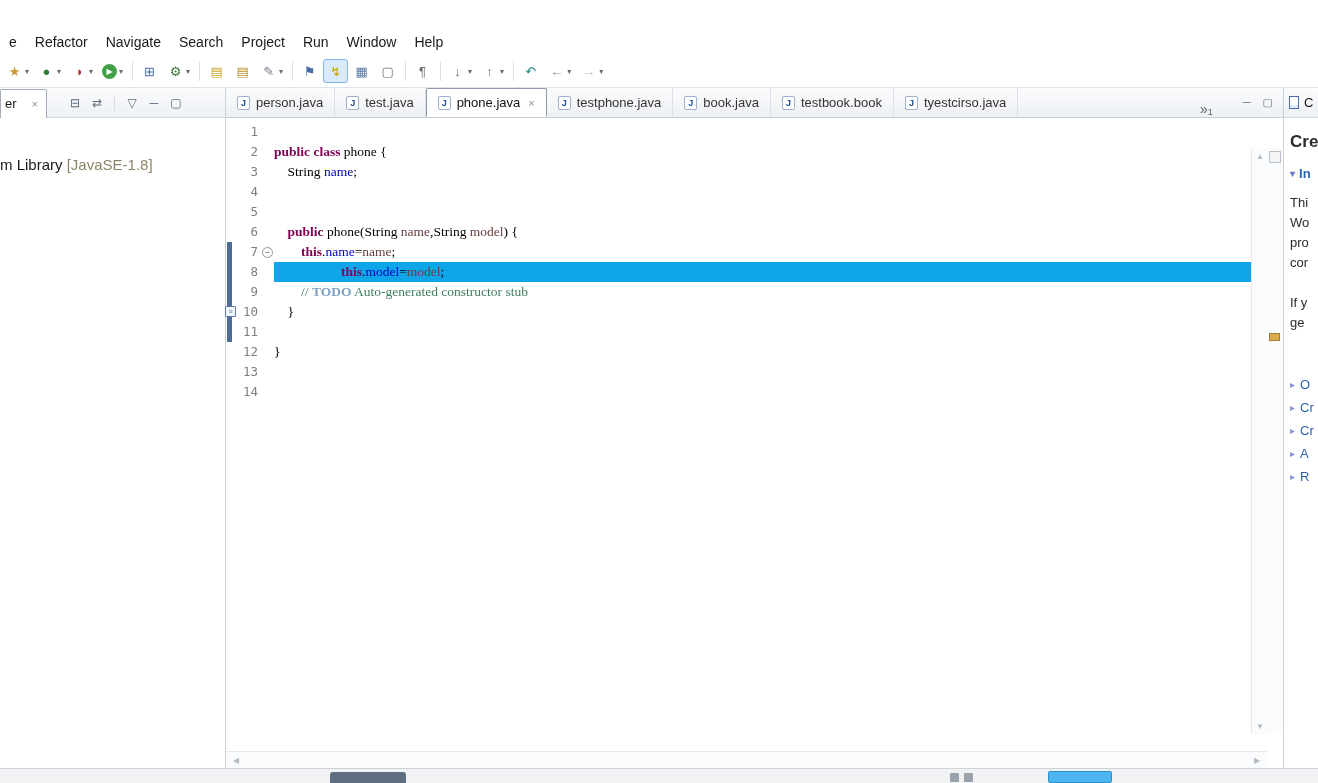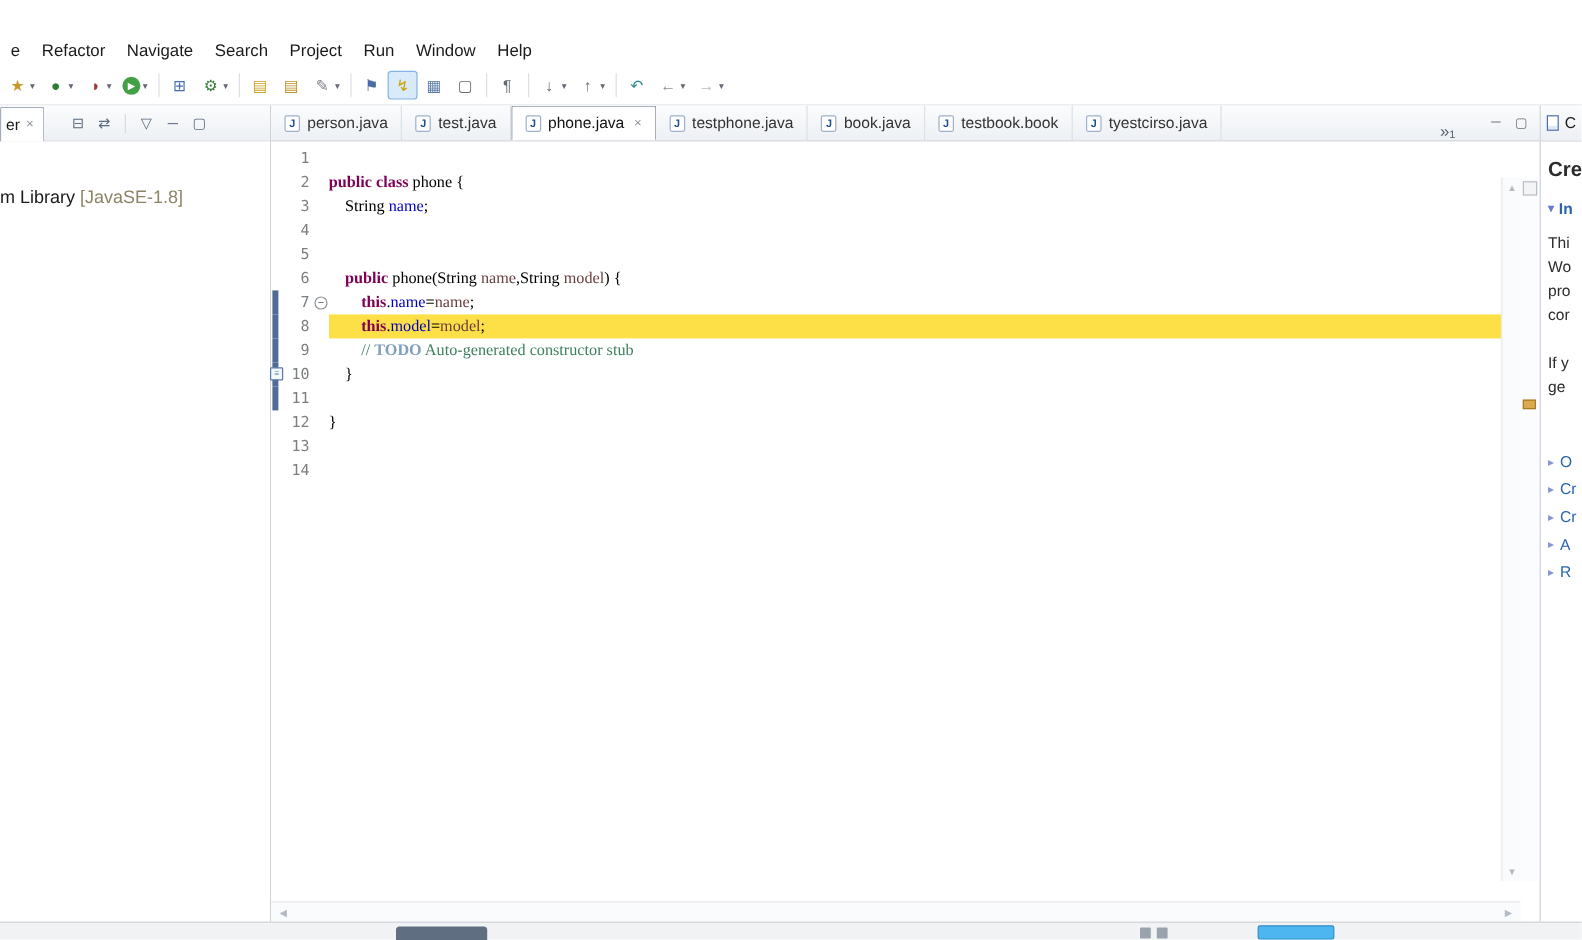--- a/index.html
+++ b/index.html
@@ -30,21 +30,21 @@
 
   
   .main { position:absolute; top:88px; left:0; right:0; bottom:15px; }
 
   
   .left-panel { position:absolute; left:0; top:0; width:226px; bottom:0; background:#fff;
     border-right:1px solid #ccd0d7; }
   .left-header { height:30px; border-bottom:1px solid #d7dae0;
     background:linear-gradient(#fbfcfd,#edf0f4); display:flex; align-items:center; }
   .view-tab { height:29px; background:#fff; border:1px solid #a3adbb; border-bottom:none;
-    display:flex; align-items:center; padding:0 8px 0 4px; gap:5px; border-radius:2px 2px 0 0;
+    display:flex; align-items:center; padding:0 8px 0 4px; gap:15px; border-radius:2px 2px 0 0;
     font-size:13px; margin-top:1px; }
   .vt-close { color:#8a8f98; font-size:11px; }
   .view-toolbar { display:flex; align-items:center; margin-left:18px; gap:2px; }
   .vtb-btn { width:20px; height:20px; display:flex; align-items:center; justify-content:center;
     font-size:12px; border-radius:2px; }
   .vtb-sep { width:1px; height:16px; background:#d8dbe0; margin:0 5px; }
   .left-content { position:absolute; top:30px; left:0; right:0; bottom:0; background:#fff; }
   .tree-item { padding:38px 0 0 0; font-size:15px; white-space:nowrap; overflow:hidden; }
   .lib-dec { color:#8d8468; }
 
@@ -78,21 +78,21 @@
   .num-col { width:27px; padding-top:4px; text-align:right; padding-right:3px;
     font-family:"DejaVu Sans Mono", monospace; font-size:12.5px; color:#7b7f84; }
   .ln-num { height:20px; line-height:20px; }
   .fold-col { width:13px; padding-top:4px; }
   .fold-cell { height:20px; display:flex; align-items:center; justify-content:center; }
   .fold-minus { width:11px; height:11px; border:1px solid #8f959d; border-radius:50%; color:#555;
     font-size:9px; display:flex; align-items:center; justify-content:center; background:#fff; }
   .code-col { flex:1; padding-top:4px; margin-right:32px; overflow:hidden; }
   .code-row { height:20px; line-height:20px; white-space:pre;
     font-family:Liberation Serif, serif; font-size:13.5px; }
-  .code-row.current { background:#fde047; }
+  .code-row.current { background:#0ea5e9;padding-left:40px; }
   .tk-kw { color:#7f0055; font-weight:bold; }
   .tk-pl { color:#000; }
   .tk-fd { color:#0000c0; }
   .tk-pm { color:#6a3e3e; }
   .tk-cm { color:#3f7f5f; }
   .tk-tk { color:#7f9fbf; font-weight:bold; }
 
   .vscroll { position:absolute; right:16px; top:30px; bottom:17px; width:16px; background:#fafbfc;
     border-left:1px solid #e6e8eb; }
   .vscroll .sarr { position:absolute; left:0; width:16px; height:16px; display:flex;

